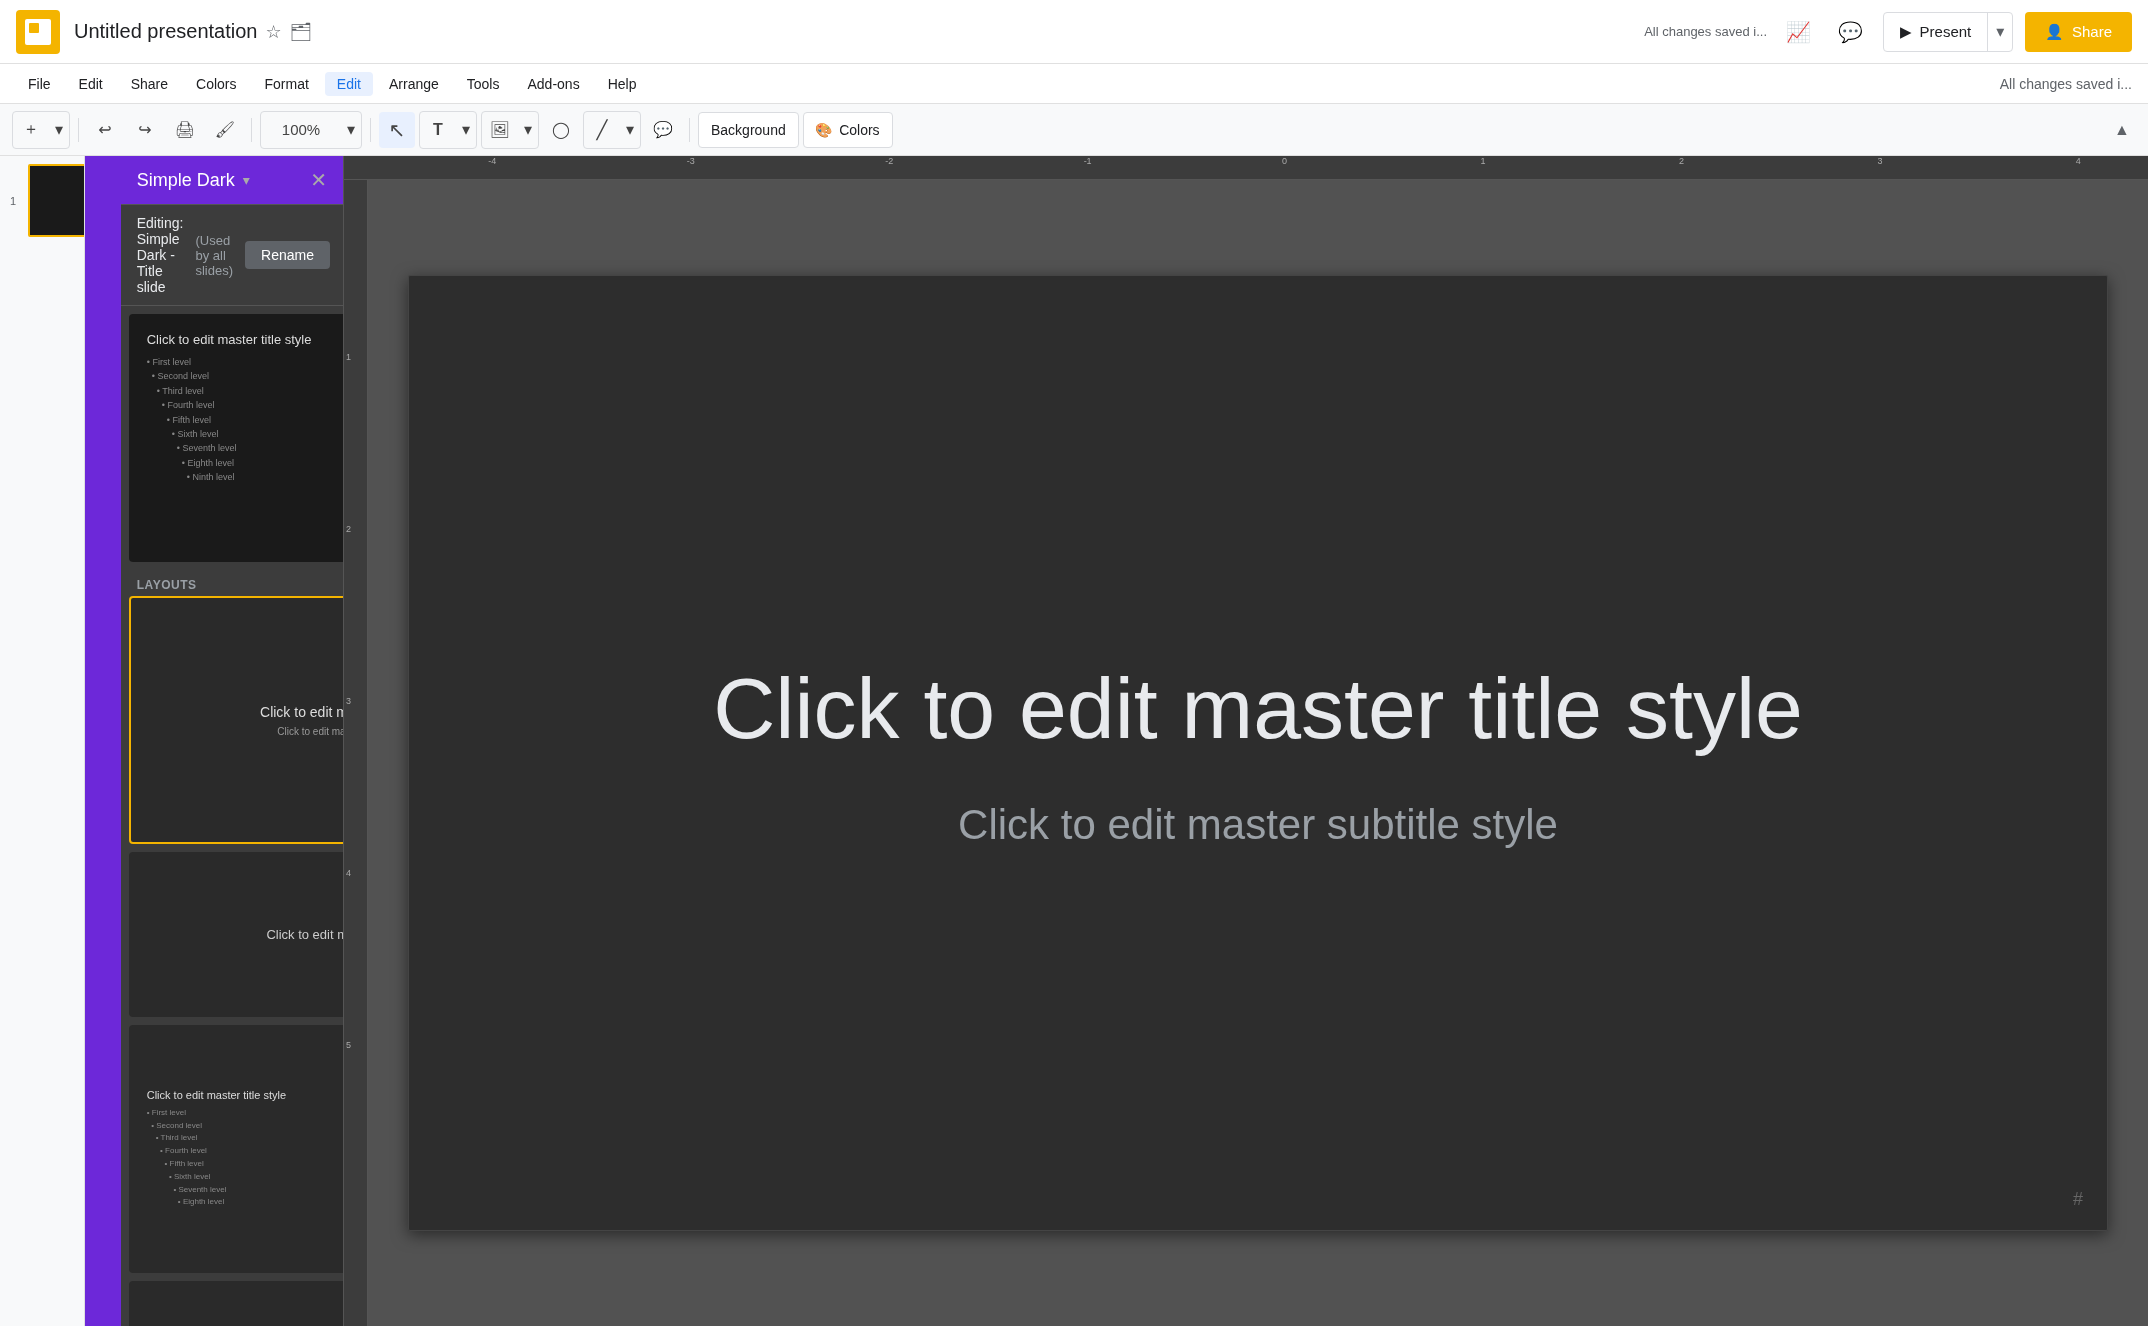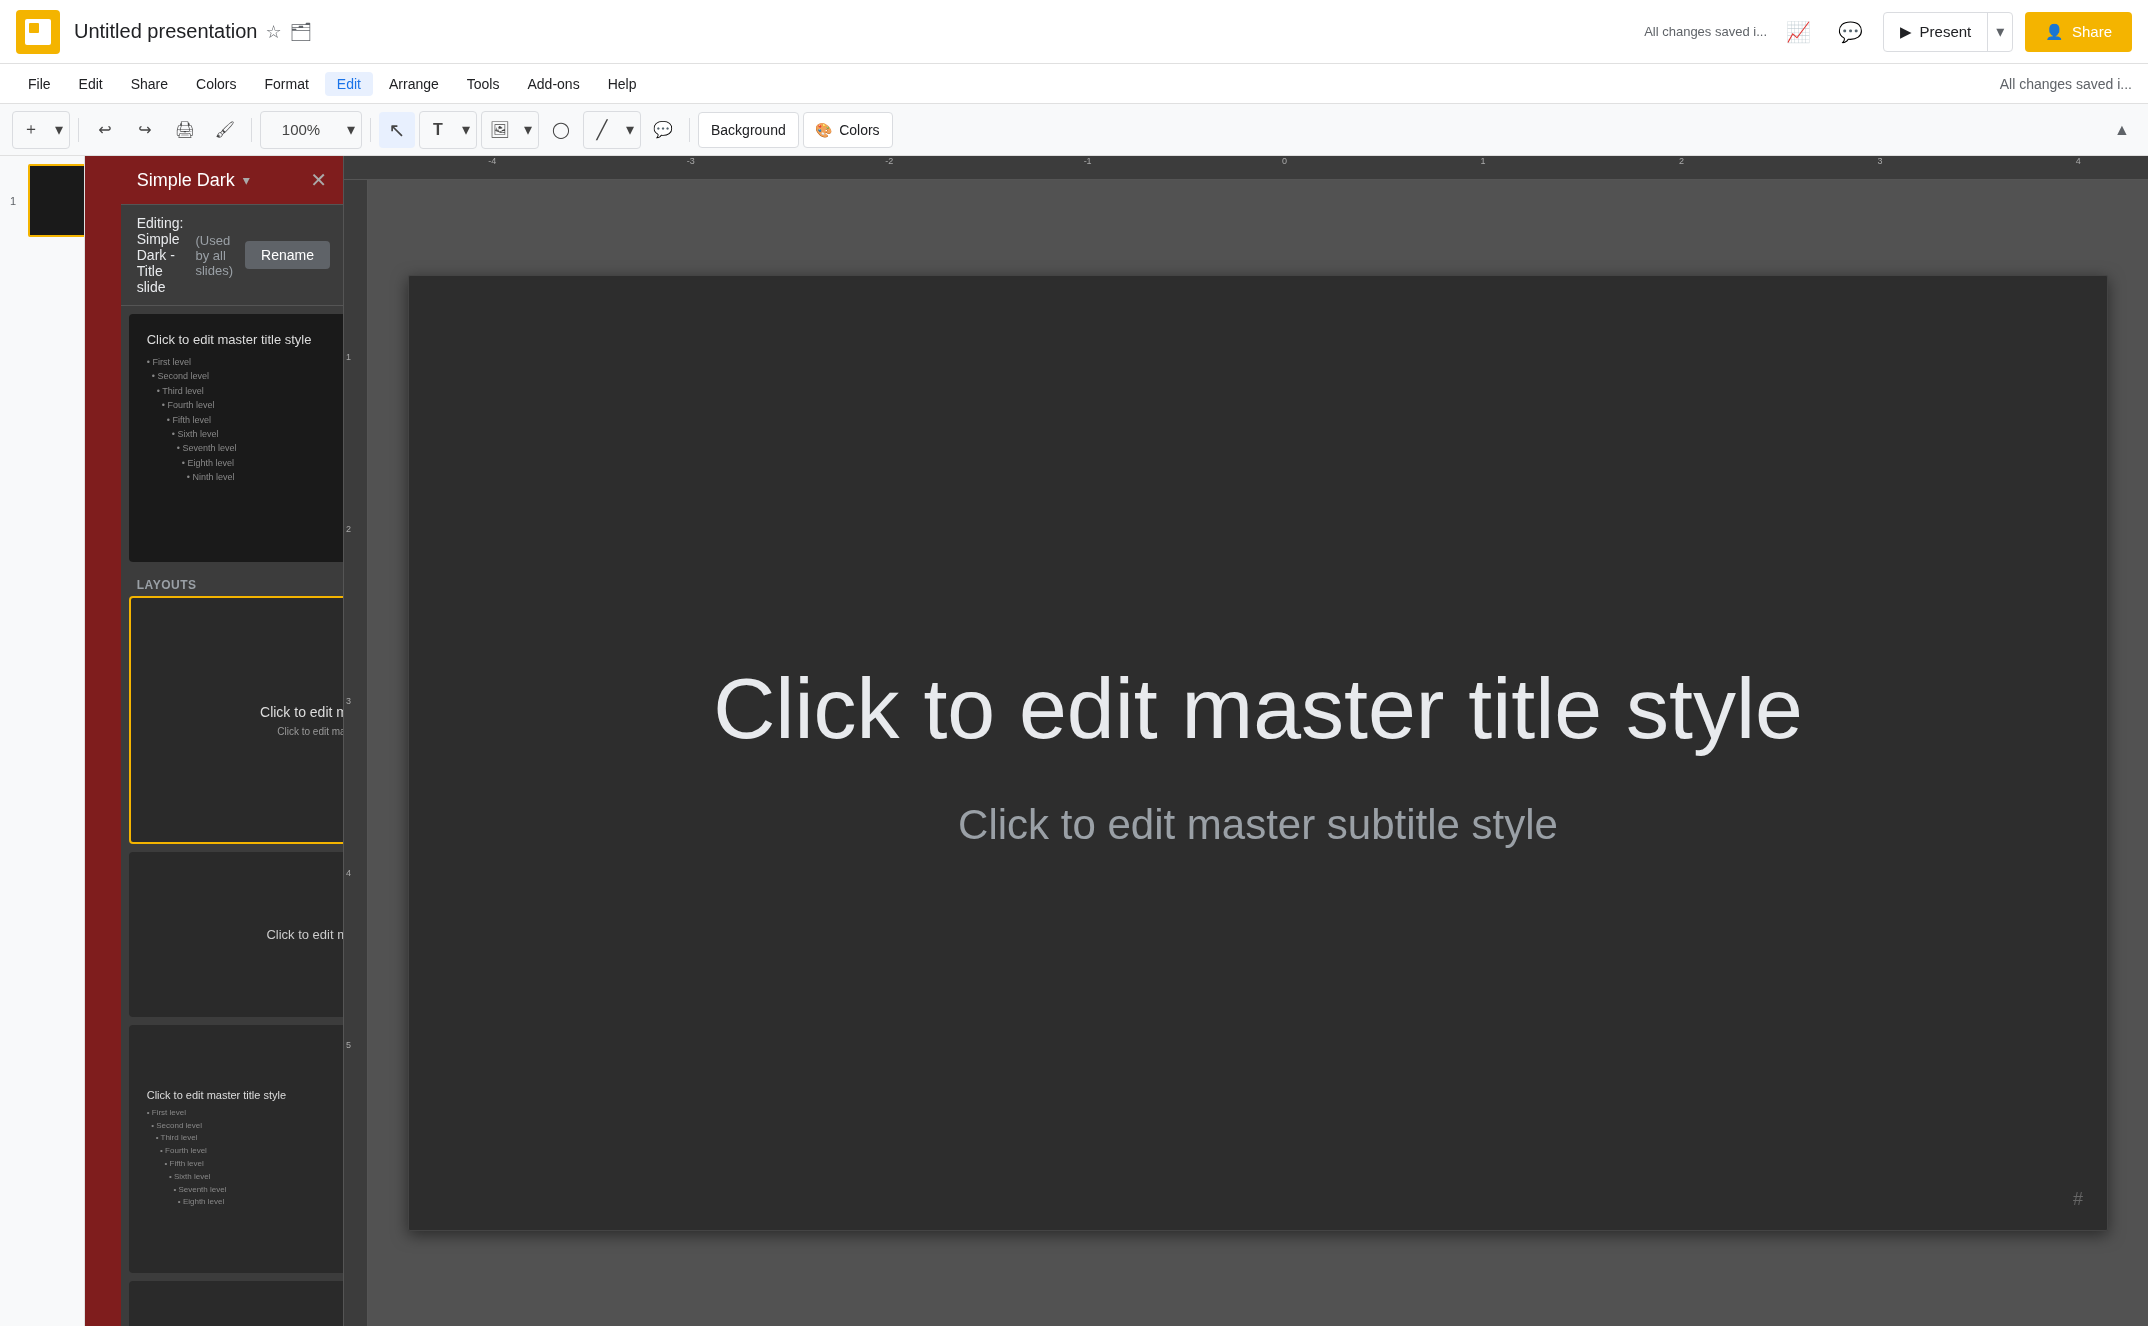--- a/index.html
+++ b/index.html
@@ -197,21 +197,21 @@
       color: #5f6368;
     }
     .slide-thumb-wrapper {
       position: relative;
       margin-left: 20px;
     }
 
     
     .master-panel {
       width: 480px;
-      background: #7f1d1d;
+      background: #6d28d9;
       border-right: 1px solid #555;
       display: flex;
       flex-direction: column;
       overflow-y: auto;
       padding-left: 36px;
     }
     .master-header {
       display: flex;
       align-items: center;
       justify-content: space-between;

